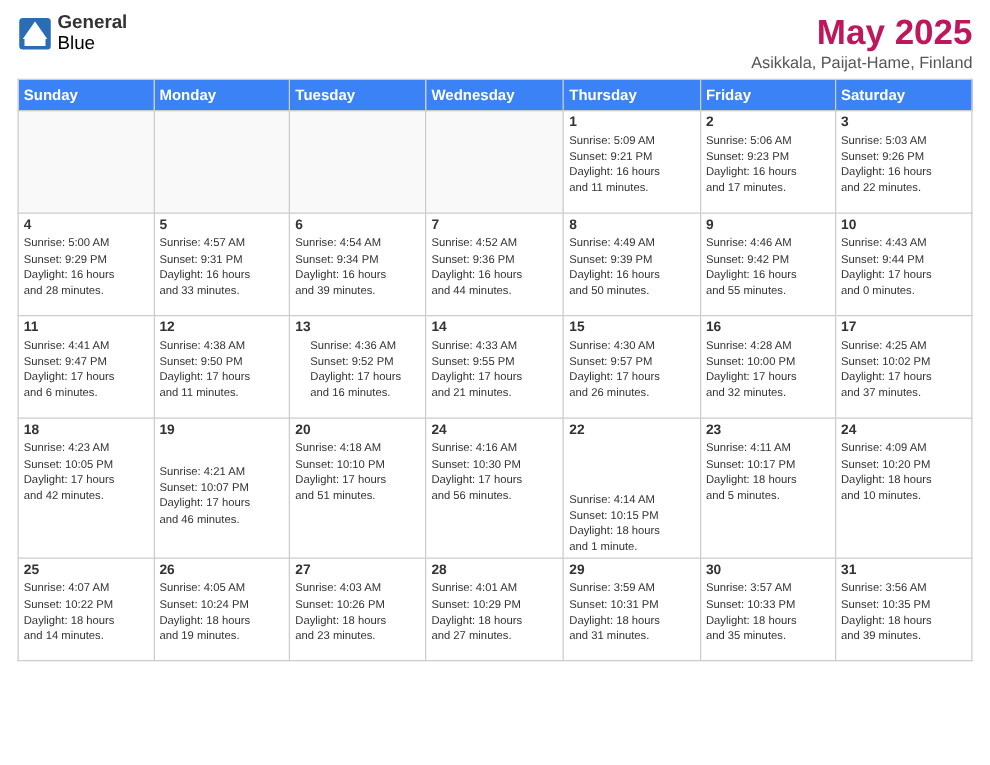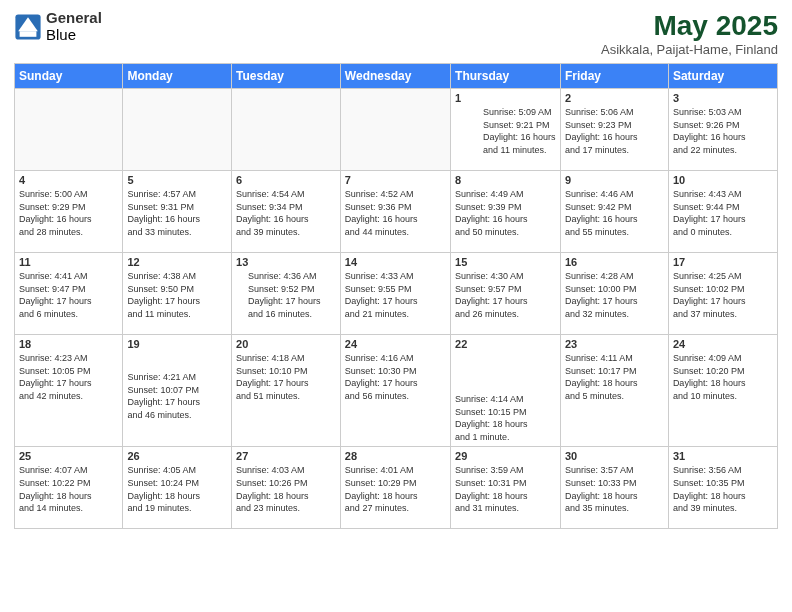--- a/index.html
+++ b/index.html
@@ -29,21 +29,21 @@
     .logo-icon {
       width: 28px;
       height: 28px;
     }
     .title-block {
       text-align: right;
     }
     .main-title {
       font-size: 28px;
       font-weight: bold;
-      color: #14532d;
+      color: #be185d;
     }
     .subtitle {
       font-size: 13px;
       color: #555;
     }
     .calendar {
       width: 100%;
       border-collapse: collapse;
       border: 1px solid #ccc;
     }
@@ -116,21 +116,21 @@
       </tr>
     </thead>
     <tbody id="calendar-body">
     <tr>
           <td class="empty"></td>
           <td class="empty"></td>
           <td class="empty"></td>
           <td class="empty"></td>
           <td>
             <div class="day-number">1</div>
-            <div class="day-info" style="white-space: pre-line; margin-left: 28px;">Sunrise: 5:09 AM
+            <div class="day-info" style="white-space: pre-line;">Sunrise: 5:09 AM
 Sunset: 9:21 PM
 Daylight: 16 hours
 and 11 minutes.</div>
           </td>
           <td>
             <div class="day-number">2</div>
             <div class="day-info" style="white-space: pre-line;">Sunrise: 5:06 AM
 Sunset: 9:23 PM
 Daylight: 16 hours
 and 17 minutes.</div>

